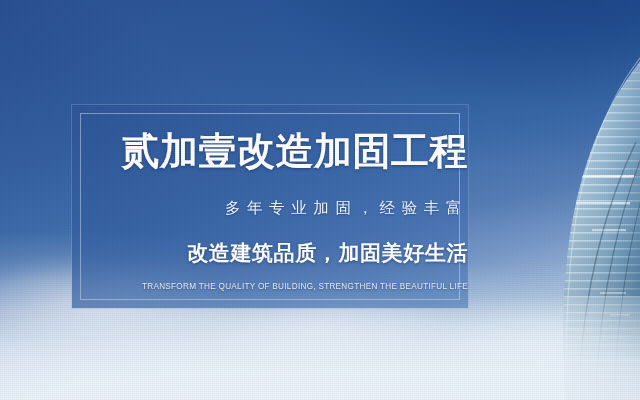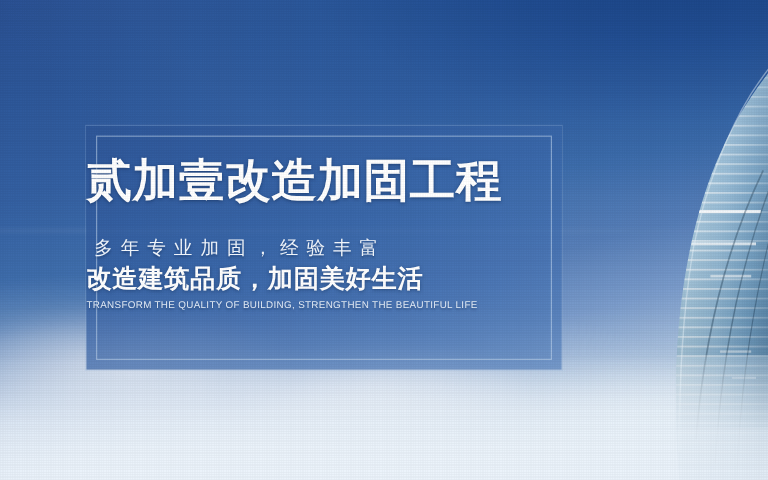--- a/index.html
+++ b/index.html
@@ -124,21 +124,21 @@
     right: 8px;
     bottom: 8px;
     border: 1px solid rgba(196,216,240,0.55);
     pointer-events: none;
   }
   .panel-content {
     position: absolute;
     inset: 0;
     display: flex;
     flex-direction: column;
-    align-items: flex-start;
+    align-items: flex-end;
   }
 
   .headline {
     margin-top: 27px;
     font-size: 38px;
     line-height: 1;
     font-weight: 700;
     color: #ffffff;
     letter-spacing: 0.5px;
     text-shadow: 0 1px 3px rgba(16,40,80,0.55);
@@ -149,31 +149,31 @@
     font-size: 15.5px;
     line-height: 1;
     font-weight: 400;
     color: #f2f7fd;
     letter-spacing: 6.6px;
     text-indent: 6.6px;
     text-shadow: 0 1px 2px rgba(16,40,80,0.45);
     white-space: nowrap;
   }
   .tagline-cn {
-    margin-top: 6px;
+    margin-top: 26px;
     font-size: 21px;
     line-height: 1;
     font-weight: 700;
     color: #ffffff;
     letter-spacing: 0.6px;
     text-shadow: 0 1px 3px rgba(16,40,80,0.5);
     white-space: nowrap;
   }
   .tagline-en {
-    margin-top: 8px;
+    margin-top: 20px;
     font-size: 8.2px;
     line-height: 1;
     font-weight: 400;
     color: #e4edf8;
     letter-spacing: 0.28px;
     white-space: nowrap;
     text-shadow: 0 1px 2px rgba(16,40,80,0.4);
   }
 
   

